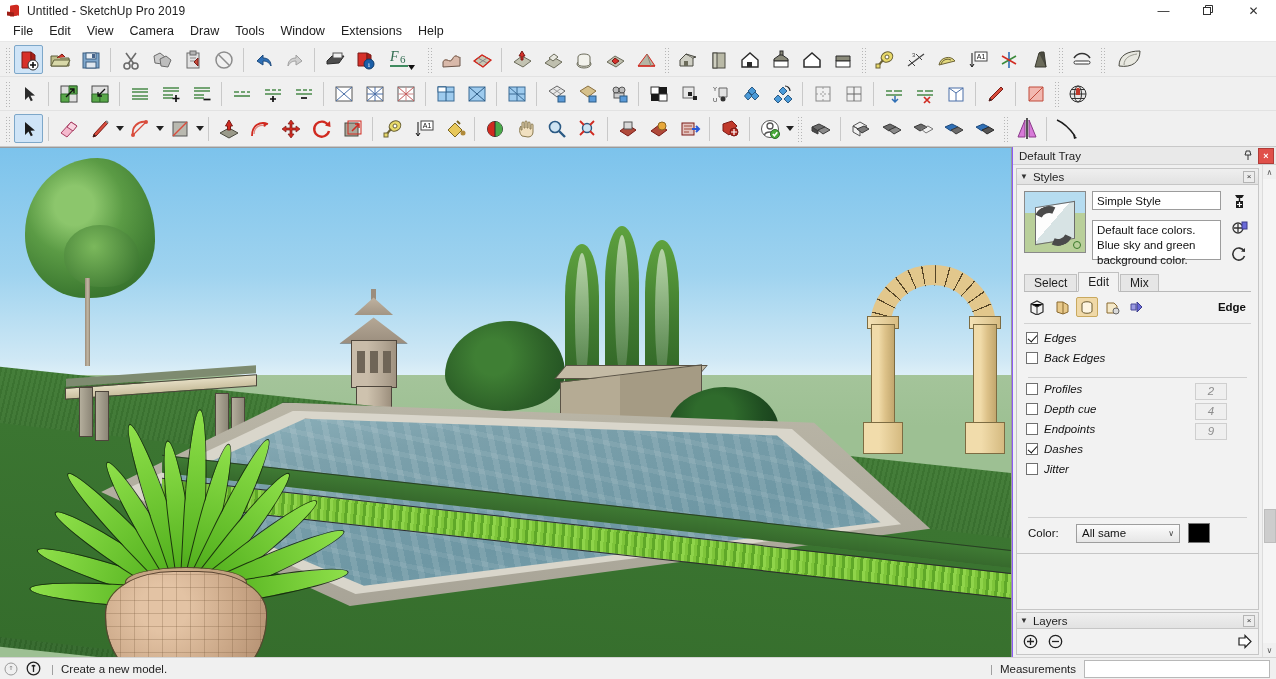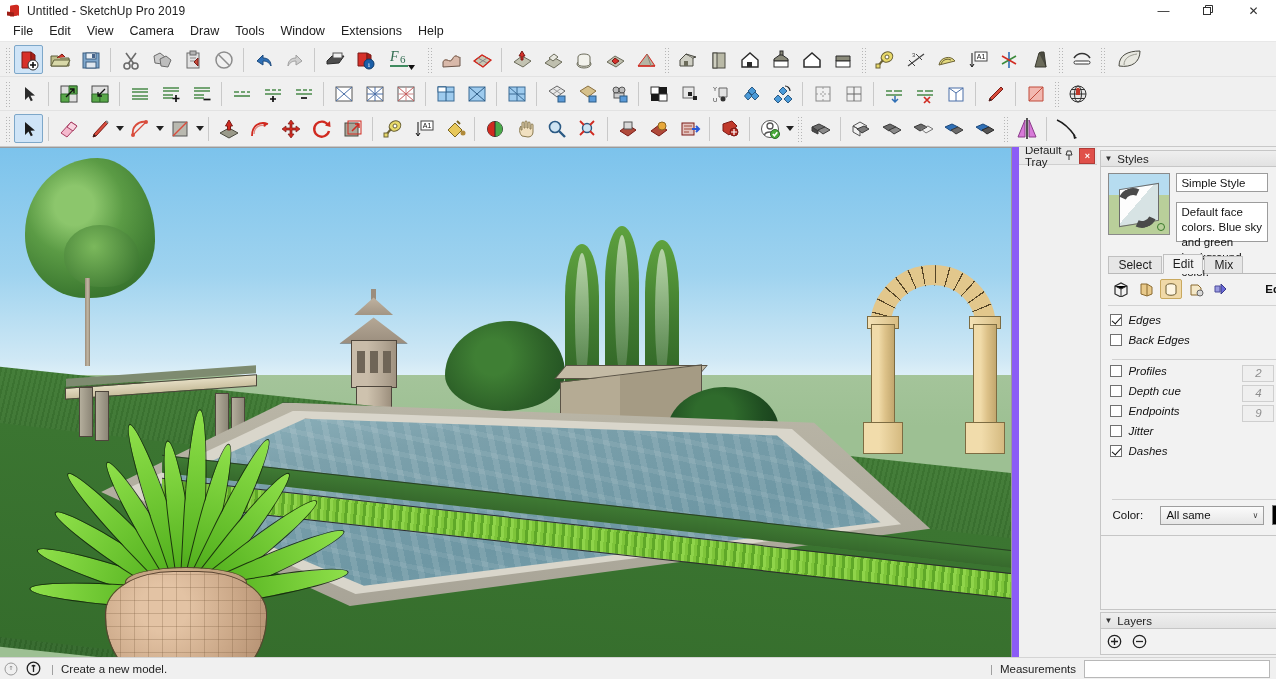--- a/index.html
+++ b/index.html
@@ -374,22 +374,22 @@
   .shrub-r {
     position: absolute; left: 44%; top: 34%; width: 120px; height: 90px;
     background: radial-gradient(circle at 40% 40%, #3f7f34 0 20%, #2d6128 60%, #1e4a20 100%);
     border-radius: 54% 46% 50% 50% / 60% 58% 42% 40%;
   }
 
   
   .tray {
     width: 264px; flex: none;
     background: #f0f0f0;
-    display: flex; flex-direction: row;
-    border-left: 7px solid #8b5cf6;
+    display: flex; flex-direction: column;
+    border-left: 1px solid #8b5cf6;
     overflow: hidden;
   }
   .tray-header {
     height: 18px; min-height: 18px;
     background: #e9e9e9;
     display: flex; align-items: center;
     border-bottom: 1px solid #cfcfcf;
     padding-left: 6px;
   }
   .tray-header .t-title { font-size: 11.5px; color: #222; flex: 1; }
@@ -1547,26 +1547,26 @@
                 <span class="cbx"></span>
                 <span class="opt-label">Depth cue</span>
                 <span class="num">4</span>
               </div>
               <div class="opt-row">
                 <span class="cbx"></span>
                 <span class="opt-label">Endpoints</span>
                 <span class="num">9</span>
               </div>
               <div class="opt-row">
+                <span class="cbx on"></span>
+                <span class="opt-label">Dashes</span>
+              </div>
+              <div class="opt-row">
                 <span class="cbx"></span>
                 <span class="opt-label">Jitter</span>
-              </div>
-              <div class="opt-row">
-                <span class="cbx on"></span>
-                <span class="opt-label">Dashes</span>
               </div>
 
               <div class="divider-line" style="margin-top:34px"></div>
 
               <div class="color-row">
                 <span class="c-label">Color:</span>
                 <span class="select-box">
                   <span>All same</span>
                   <span class="sel-caret">∨</span>
                 </span>

